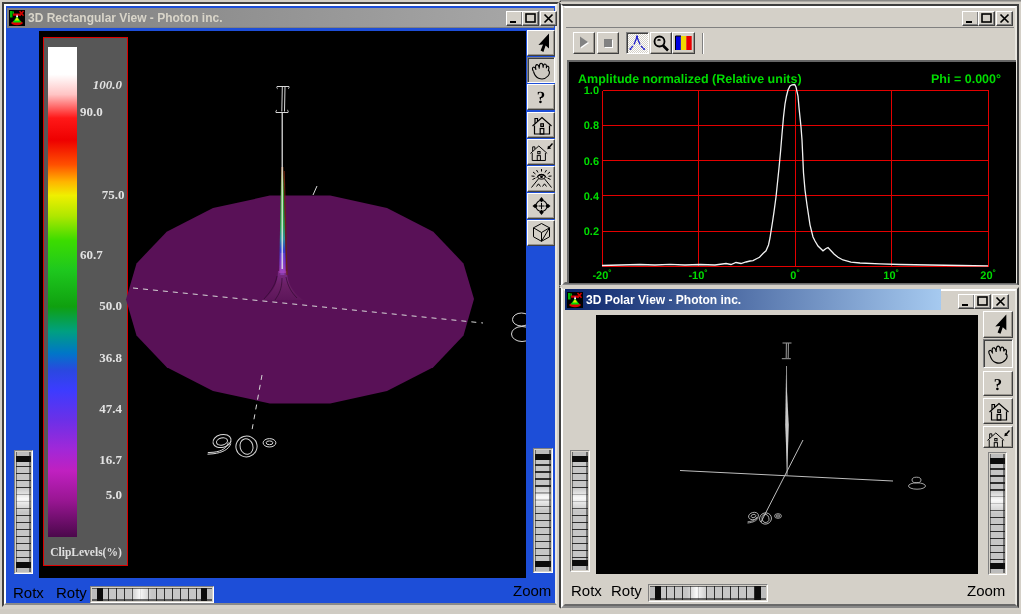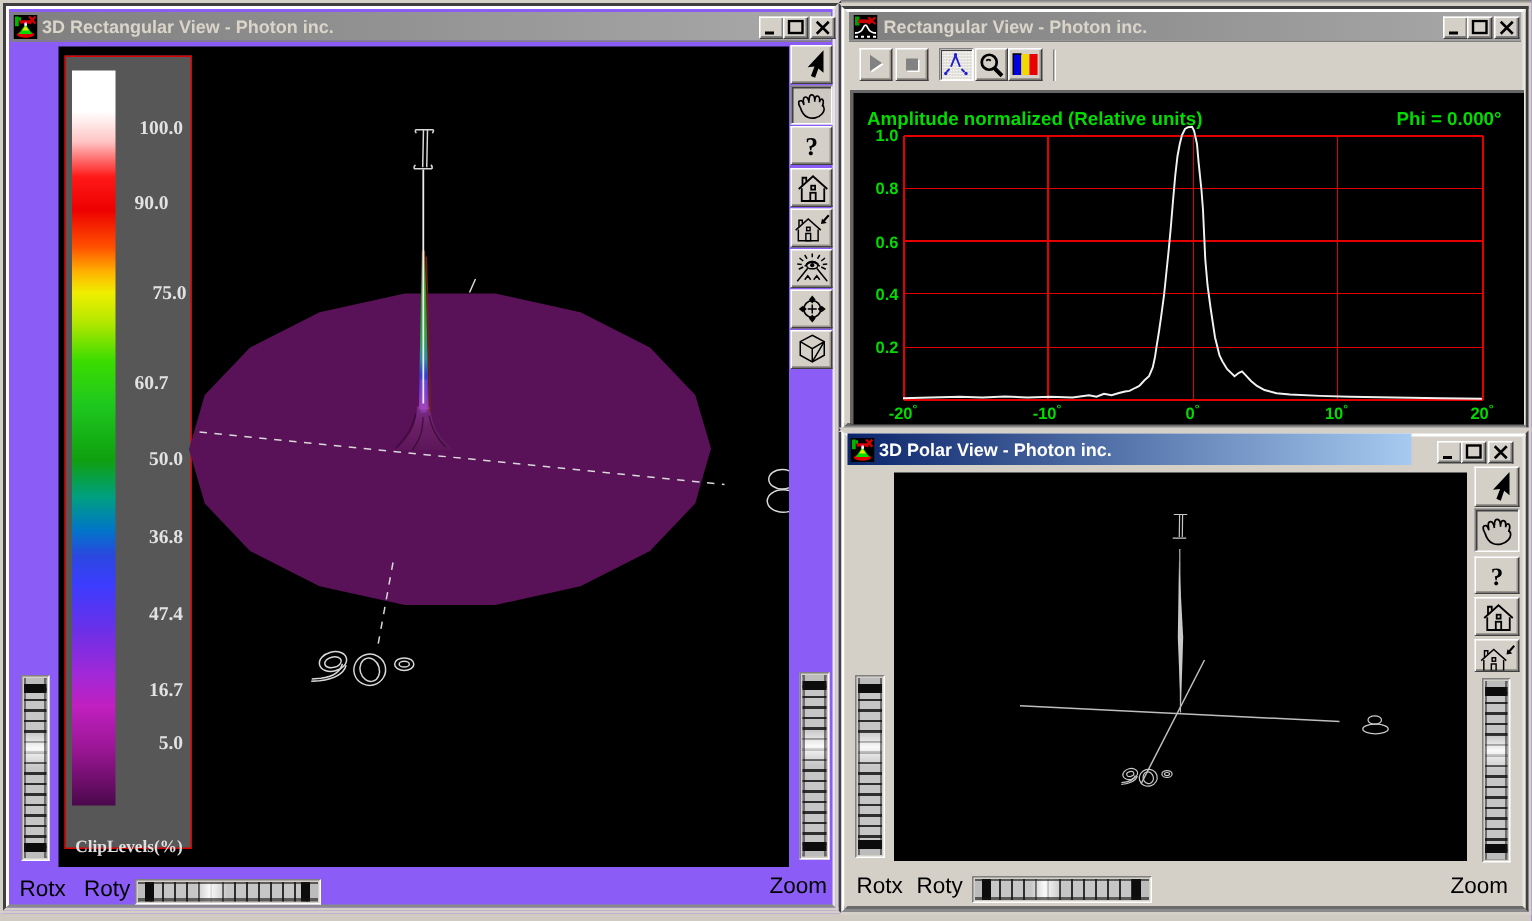--- a/index.html
+++ b/index.html
@@ -1,18 +1,18 @@
 <!DOCTYPE html>
 <html><head>
 <meta charset="utf-8">
 <style>
   html,body{margin:0;padding:0;}
   body{width:1021px;height:614px;background:#cfcbc3;overflow:hidden;position:relative;
        font-family:"Liberation Sans", sans-serif;}
-  .win{position:absolute;background:#8b5cf6;}
+  .win{position:absolute;background:#1d4ed8;}
   .f1{position:absolute;inset:0;border:2px solid #D4D0C8;}
   .f2{position:absolute;inset:2px;border:2px solid #3f3f3f;}
   .f3{position:absolute;inset:4px;border:2px solid #fff;border-right-color:#e8e6e0;border-bottom-color:#e8e6e0;}
   .lwin .f1{border-right-color:#404040;border-bottom-color:#D4D0C8;}
   .lwin .f2{border-right-color:#D4D0C8;border-bottom-color:#D4D0C8;}
   .lwin .f3{border-bottom-color:#8a8a8a;}
   .rwin{background:transparent;} .rwin .f1{border-left-color:transparent;} .rwin .f2{background:#D4D0C8;}
   .rwin .f2{border-left-color:#fff;border-bottom-color:#8a8a8a;}
   .rwin .f3{border-left-color:#D4D0C8;border-bottom-color:#6a6a6a;}
   .abs{position:absolute;}
@@ -86,31 +86,31 @@
  <div class="abs" style="left:39px;top:31px;width:487px;height:547px;background:#000;"></div>
 
  <div class="abs" style="left:43px;top:37px;width:85px;height:529px;background:#575757;border:1px solid #dd0000;box-sizing:border-box;"></div>
  <div class="abs" style="left:48px;top:47px;width:29px;height:490px;background:linear-gradient(180deg,
     #ffffff 0%, #ffffff 5.6%, #ffc4c4 9.7%, #ff1818 14.5%, #ee0000 19%,
     #ff5000 24%, #ffb400 27.5%, #efef00 30.3%, #afe700 34.5%,
     #3cdc00 39.5%, #1ec81e 45.5%, #0fa00f 53%, #00a080 58%,
     #0076c8 62.5%, #2a48e0 66%, #3c3cff 70%, #6a30e8 76%,
     #a028d8 82%, #c020c0 86.5%, #991693 92.5%, #4b084b 100%);"></div>
  <div class="abs" id="leglabels" style="left:0;top:0;font-family:'Liberation Serif',serif;font-weight:bold;font-size:13px;color:#e2e2e2;">
-   <div class="abs" style="left:80px;top:77px;width:42px;text-align:right;">100.0</div>
-   <div class="abs" style="left:80px;top:127px;width:42px;text-align:center;">90.0</div>
+   <div class="abs" style="left:80px;top:77px;width:42px;text-align:right;font-style:italic;">100.0</div>
+   <div class="abs" style="left:80px;top:104px;width:42px;text-align:left;">90.0</div>
    <div class="abs" style="left:92px;top:187px;width:42px;text-align:center;">75.0</div>
-   <div class="abs" style="left:80px;top:247px;width:42px;text-align:center;">60.7</div>
+   <div class="abs" style="left:80px;top:247px;width:42px;text-align:left;">60.7</div>
    <div class="abs" style="left:80px;top:298px;width:42px;text-align:right;">50.0</div>
    <div class="abs" style="left:80px;top:350px;width:42px;text-align:right;">36.8</div>
    <div class="abs" style="left:80px;top:401px;width:42px;text-align:right;">47.4</div>
    <div class="abs" style="left:80px;top:452px;width:42px;text-align:right;">16.7</div>
    <div class="abs" style="left:80px;top:487px;width:42px;text-align:right;">5.0</div>
  </div>
- <div class="abs" style="left:45px;top:546px;width:82px;text-align:center;color:#e0e0e0;font-family:'Liberation Serif',serif;font-weight:bold;font-size:11.5px;margin-top:13px;">ClipLevels(%)</div>
+ <div class="abs" style="left:45px;top:546px;width:82px;text-align:center;color:#e0e0e0;font-family:'Liberation Serif',serif;font-weight:bold;font-size:11.5px;">ClipLevels(%)</div>
 
  <svg class="abs" style="left:39px;top:31px;" width="487" height="547" viewBox="0 0 487 547">
    <defs>
      <linearGradient id="spikeg" x1="0" y1="0" x2="0" y2="1">
        <stop offset="0" stop-color="#7a3a18"></stop>
        <stop offset="0.12" stop-color="#5f7a1e"></stop>
        <stop offset="0.3" stop-color="#2f9e28"></stop>
        <stop offset="0.55" stop-color="#2aa34c"></stop>
        <stop offset="0.68" stop-color="#2e8fa0"></stop>
        <stop offset="0.78" stop-color="#3341cc"></stop>
@@ -235,31 +235,20 @@
     </div>
  <div class="blab" style="left:513px;top:582px;">Zoom</div>
 </div>
 
 <div class="abs" style="left:561px;top:0;width:460px;height:2px;background:linear-gradient(180deg,#787878,#c0bcb4);"></div>
 
 <div class="win rwin" style="left:559px;top:2px;width:462px;height:286px;">
  <div class="f1"></div>
     <div class="f2"></div>
     <div class="f3"></div>
- <div class="tbar inactive" style="left:7px;top:6px;width:448px;">
-   <svg class="abs" style="left:3px;top:1.5px" width="16" height="16" viewBox="0 0 16 16">
-     <rect width="16" height="16" fill="#000"></rect>
-     <rect x="1" y="1" width="3" height="6" fill="#00a000"></rect>
-     <rect x="3" y="3" width="9" height="2.4" fill="#cc0000"></rect>
-     <path d="M10 1.5 L14.5 6 M14.5 1.5 L10 6" stroke="#cc0000" stroke-width="1.6" fill="none"></path>
-     <path d="M1 12 Q5 12 6.5 8.5 Q8 5 9.5 8.5 Q11 12 15 12" stroke="#fff" stroke-width="1.2" fill="none"></path>
-     <path d="M1 14.5 L15 14.5" stroke="#fff" stroke-width="1.4" stroke-dasharray="2 2" fill="none"></path>
-   </svg>
-   <div class="ttext" style="margin-left:23px;color:#d9d5c9;">Rectangular View - Photon inc.</div>
- </div>
  <div class="cbtn" style="left:403px;top:9px;">
       <svg width="13" height="11" viewBox="0 0 13 11">
         <rect x="2" y="8" width="6" height="2" fill="#000"></rect>
       </svg>
     </div>
  <div class="cbtn" style="left:419px;top:9px;">
       <svg width="13" height="11" viewBox="0 0 13 11">
         <rect x="2" y="1" width="9" height="8" fill="none" stroke="#000" stroke-width="1.6"></rect>
       </svg>
     </div>

